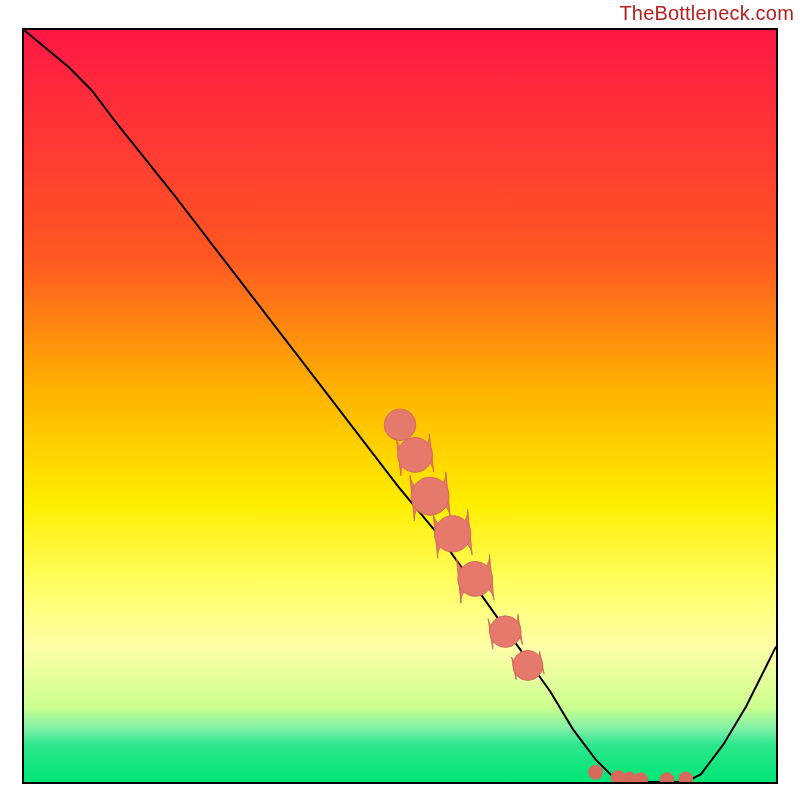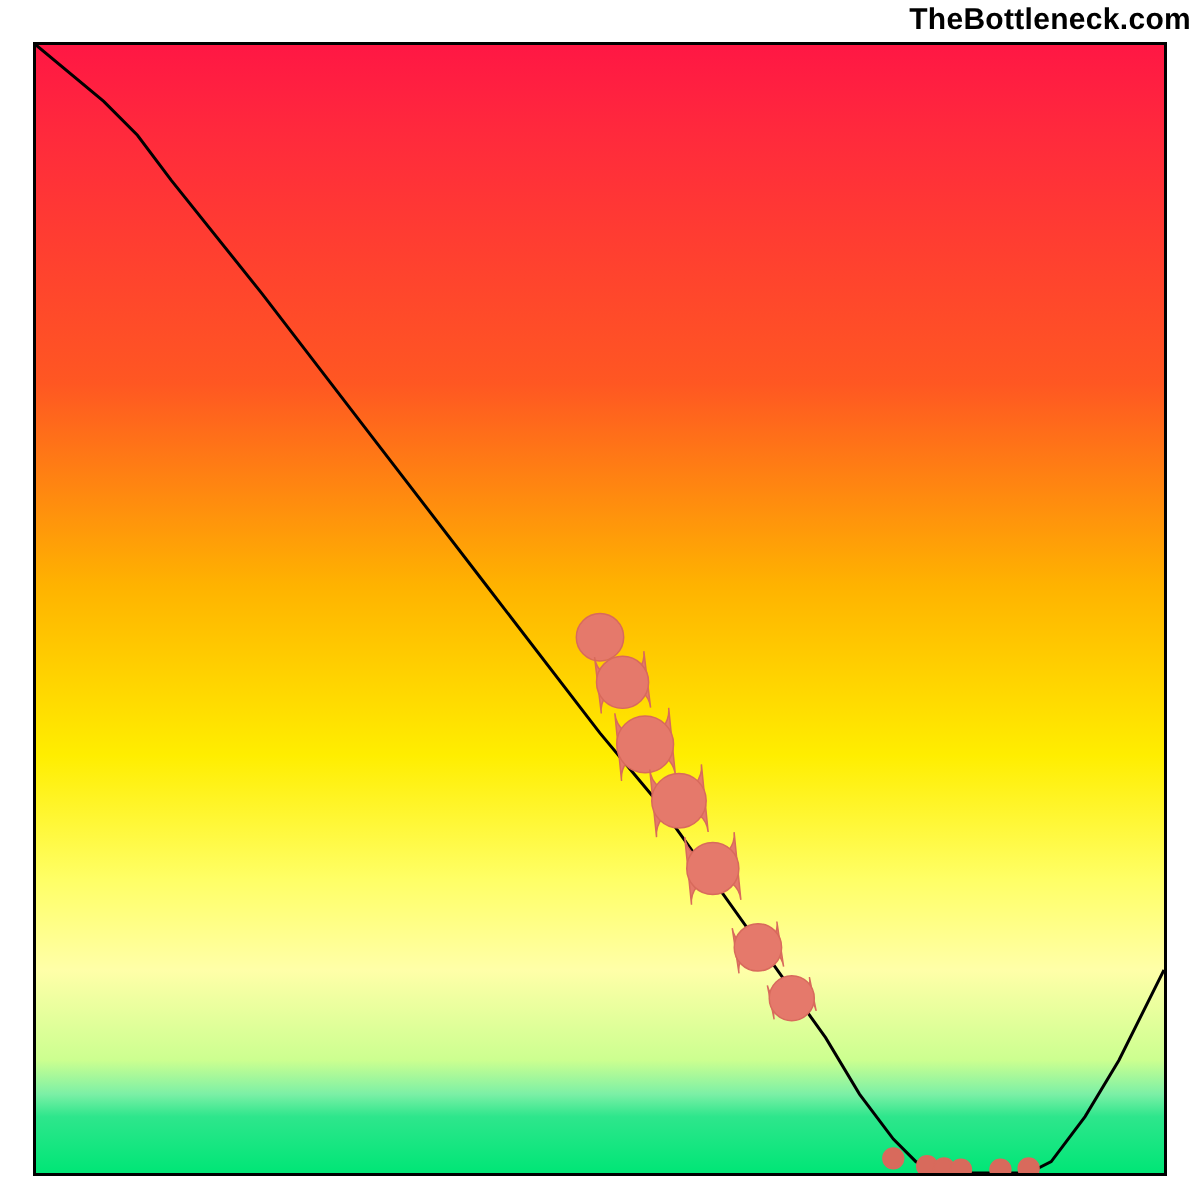--- a/index.html
+++ b/index.html
@@ -13,22 +13,22 @@
   .chart-outer {
     position: relative;
     width: 800px;
     height: 800px;
   }
   .attribution {
     position: absolute;
     top: 2px;
     right: 6px;
     font-size: 20px;
-    font-weight: 700;
-    color: #000000;
+    font-weight: 400;
+    color: #b91c1c;
     letter-spacing: 0.2px;
   }
   .plot-area {
     position: absolute;
     left: 22px;
     top: 28px;
     width: 756px;
     height: 756px;
     border: 2px solid #000;
     overflow: hidden;

